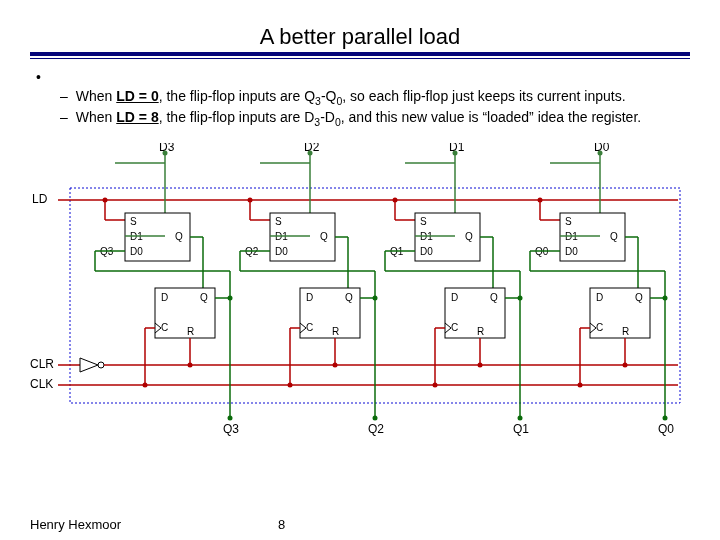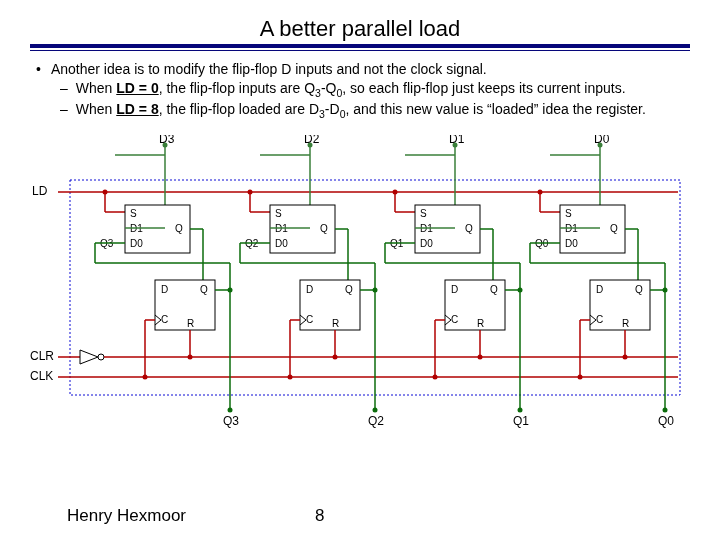--- a/index.html
+++ b/index.html
@@ -7,21 +7,21 @@
     padding: 0;
     font-family: "Comic Sans MS", cursive, sans-serif;
     width: 720px;
     height: 540px;
     background: #fff;
     color: #000;
     font-size: 14px;
     position: relative;
   }
   .slide {
-    padding: 12px 30px;
+    padding: 20px 30px;
   }
   .title {
     text-align: center;
     font-size: 22px;
     font-weight: normal;
     margin: 4px 0 2px 0;
   }
   .thickline {
     border: none;
     border-top: 4px solid #06067a;
@@ -43,57 +43,55 @@
   }
   .lvl2 {
     margin: 0 0 2px 30px;
     display: flex;
     gap: 8px;
   }
   .under { text-decoration: underline; font-weight: bold; }
   sub { font-size: 0.75em; vertical-align: sub; }
   .footer {
     position: absolute;
-    bottom: 14px;
+    bottom: 8px;
     left: 30px;
     right: 30px;
-    font-size: 17px;
-    margin-left: 37px;
+    font-size: 13px;
   }
   .footer .pagenum { position: absolute; left: 248px; }
   .diagram {
     margin: 14px 0 0 0;
   }
   text.siglbl { font-family: Arial, sans-serif; font-size: 12px; }
   text.pinlbl { font-family: Arial, sans-serif; font-size: 10px; }
   text.outlbl { font-family: Arial, sans-serif; font-size: 12px; }
 </style>
 </head>
 <body>
 
 <div class="slide">
   <div class="title">A better parallel load</div>
   <hr class="thickline">
   <hr class="thinline">
 
   <div class="content">
     <div class="lvl1">
       <span>•</span>
-      <span>Another idea is to modify the flip-flop D inputs and not the clock signal.</span>
     </div>
     <div class="lvl2">
       <span>–</span>
       <span>
         <span>When </span><span class="under">LD = 0</span><span>, the flip-flop inputs are Q</span><sub>3</sub><span>-Q</span><sub>0</sub><span>, so each flip-flop just keeps its current inputs.</span>
       </span>
     </div>
     <div class="lvl2">
       <span>–</span>
       <span>
-        <span>When </span><span class="under">LD = 8</span><span>, the flip-flop loaded are D</span><sub>3</sub><span>-D</span><sub>0</sub><span>, and this new value is “loaded” idea the register.</span>
+        <span>When </span><span class="under">LD = 8</span><span>, the flip-flop inputs are D</span><sub>3</sub><span>-D</span><sub>0</sub><span>, and this new value is “loaded” idea the register.</span>
       </span>
     </div>
   </div>
 
   <div class="diagram">
     <svg width="660" height="300" viewBox="0 0 660 300">
 
       <text class="siglbl" x="2" y="60">LD</text>
       <text class="siglbl" x="0" y="225">CLR</text>
       <text class="siglbl" x="0" y="245">CLK</text>

